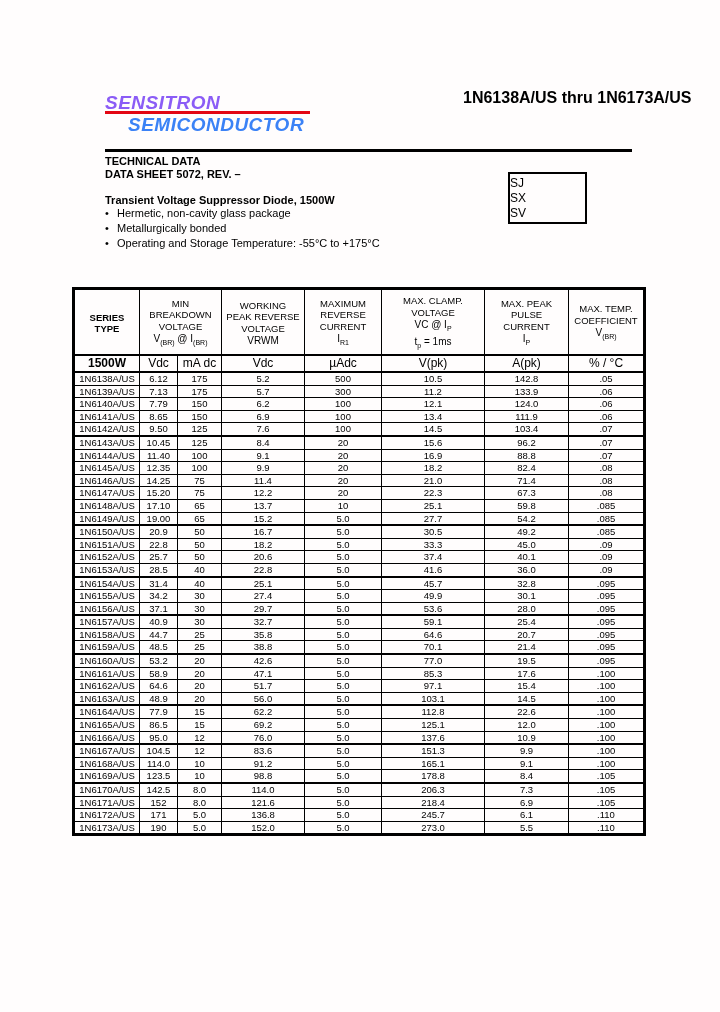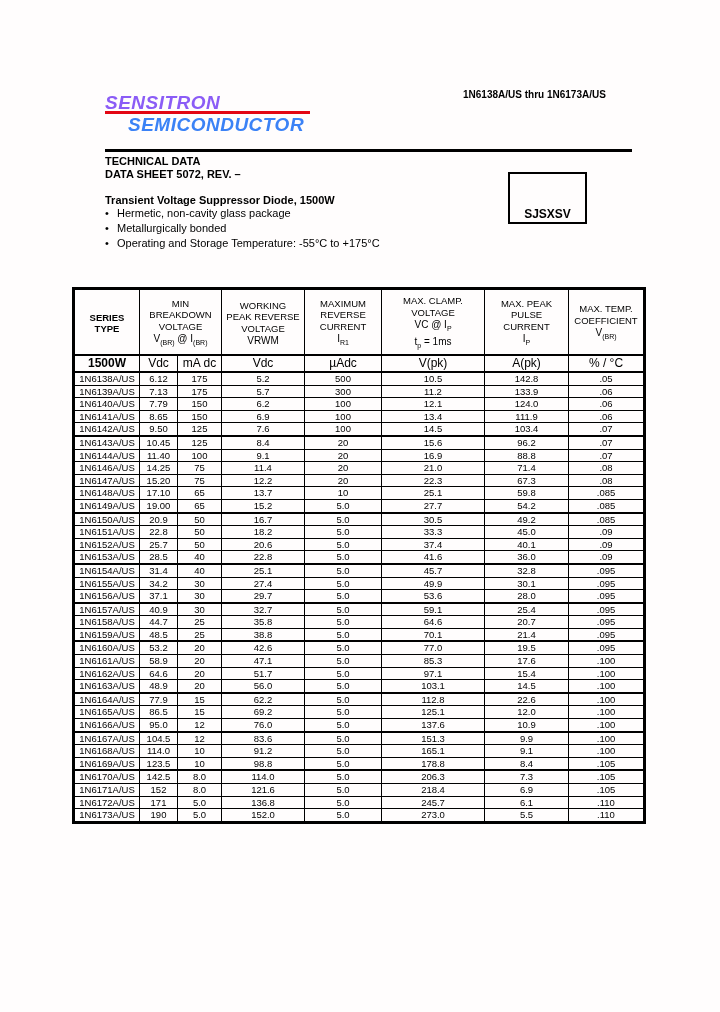--- a/index.html
+++ b/index.html
@@ -3,32 +3,32 @@
 <meta charset="utf-8">
 <style>
   html,body { margin:0; padding:0; }
   .page {
     position:relative; width:720px; height:1012px;
     background:#fffdfd; color:#000;
     font-family:"Liberation Sans", sans-serif;
     overflow:hidden;
   }
   
-  .part-range { position:absolute; left:463px; top:89px; font-size:10px; font-weight:bold; }
+  .part-range { position:absolute; left:463px; top:89px; font-size:16px; font-weight:bold; }
   .logo1 { position:absolute; left:105px; top:92px; font-size:19px; font-weight:bold; font-style:italic; color:#8b5cf6; letter-spacing:0.5px; }
   .logo-underline { position:absolute; left:105px; top:111px; width:205px; height:3px; background:#e30613; }
   .logo2 { position:absolute; left:128px; top:114px; font-size:19px; font-weight:bold; font-style:italic; color:#3b82f6; letter-spacing:0.5px; }
   .header-rule { position:absolute; left:105px; top:149px; width:527px; height:3px; background:#000; }
   .doc-type  { position:absolute; left:105px; top:155px; font-size:11px; font-weight:bold; }
   .doc-sheet { position:absolute; left:105px; top:168px; font-size:11px; font-weight:bold; }
   .pkg-box {
     position:absolute; left:508px; top:172px; width:75px; height:48px;
-    border:2px solid #000; display:flex; flex-direction:row;
-    align-items:flex-end; justify-content:center;
-    font-size:12px; font-weight:bold; line-height:15px;
+    border:2px solid #000; display:flex; flex-direction:column;
+    align-items:flex-start; justify-content:center;
+    font-size:12px; font-weight:normal; line-height:15px;
   }
   .product-title { position:absolute; left:105px; top:194px; font-size:11px; font-weight:bold; }
   .features { position:absolute; left:105px; top:208px; margin:0; padding:0; list-style:none; font-size:11px; }
   .features li { margin:0 16px 4px 0; line-height:11px; }
   .features .bullet { display:inline-block; width:12px; }
 
   
   table.spec {
     position:absolute; left:72px; top:287px; width:571px;
     border-collapse:collapse; table-layout:fixed;
@@ -207,20 +207,30 @@
           <td>1N6144A/US</td>
           <td class="no-r">11.40</td>
           <td class="no-l">100</td>
           <td>9.1</td>
           <td>20</td>
           <td>16.9</td>
           <td>88.8</td>
           <td>.07</td>
         </tr>
         <tr>
+          <td>1N6145A/US</td>
+          <td class="no-r">12.35</td>
+          <td class="no-l">100</td>
+          <td>9.9</td>
+          <td>20</td>
+          <td>18.2</td>
+          <td>82.4</td>
+          <td>.08</td>
+        </tr>
+        <tr>
           <td>1N6146A/US</td>
           <td class="no-r">14.25</td>
           <td class="no-l">75</td>
           <td>11.4</td>
           <td>20</td>
           <td>21.0</td>
           <td>71.4</td>
           <td>.08</td>
         </tr>
         <tr>

